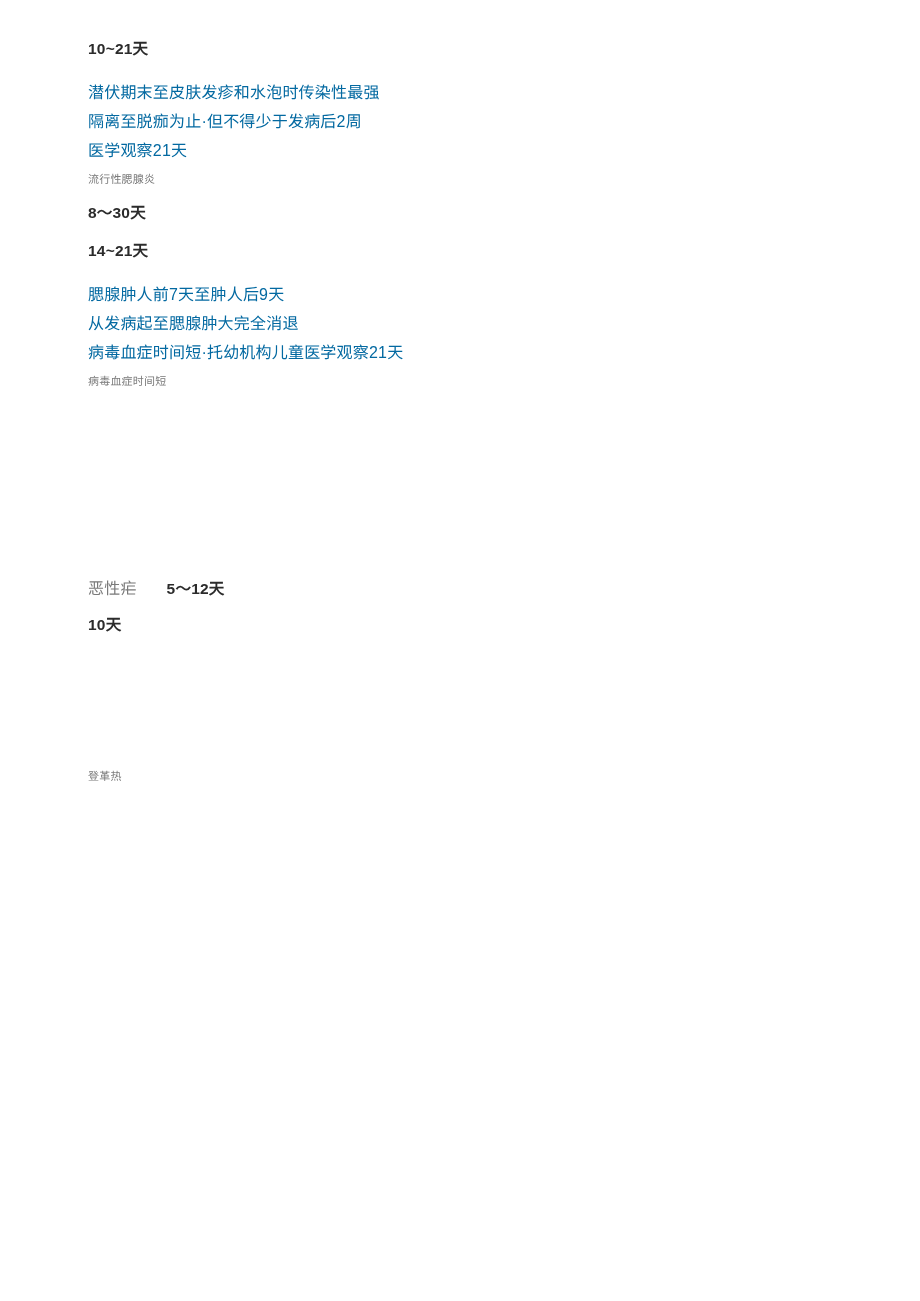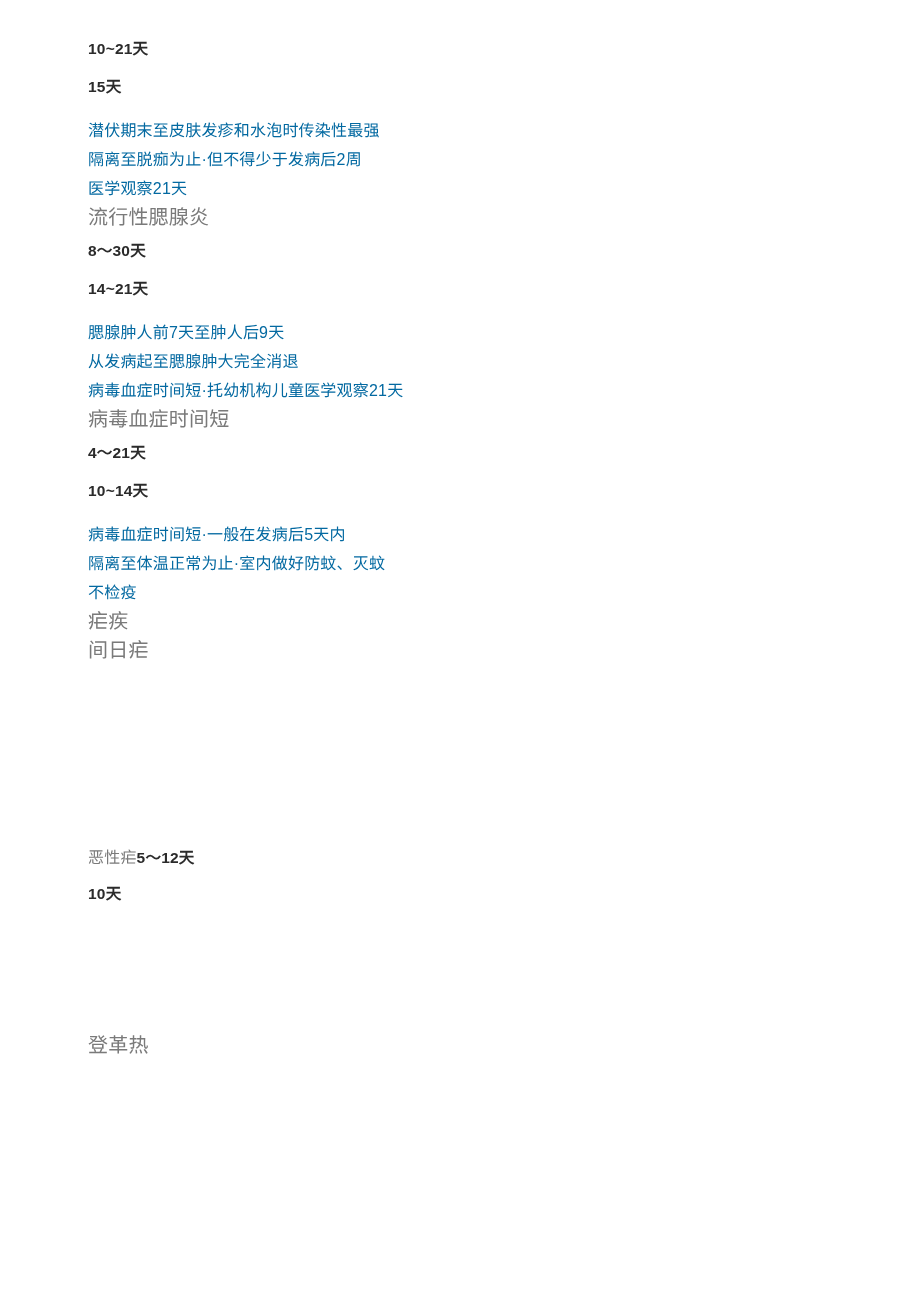--- a/index.html
+++ b/index.html
@@ -44,81 +44,71 @@
   .line-body {
     font-size: 16px;
     font-weight: normal;
     color: #0369a1;
     line-height: 29px;
     white-space: pre;
     letter-spacing: 0.2px;
   }
   
   .line-label {
-    font-size: 20px;
+    font-size: 11px;
     font-weight: normal;
     color: #7a7a7a;
     line-height: 29px;
     white-space: pre;
     letter-spacing: 0.2px;
   }
   
   .line-mixed {
     font-size: 16px;
     color: #7a7a7a;
     line-height: 34px;
     white-space: pre;
     letter-spacing: 0.2px;
   }
   .line-mixed .num {
     font-weight: bold;
     color: #2b2b2b;
     font-size: 15.5px;
+    margin-left: 30px;
   }
   
   .gap-sm { height: 10px; }
   .gap-md { height: 58px; }
   .gap-lg { height: 118px; }
 </style>
 </head>
 <body>
 
 <div class="page">
   <div class="content">
 
     <div class="block">
       <div class="line-strong">10~21天</div>
-      <div class="line-strong">15天</div>
       <div class="gap-sm"></div>
       <div class="line-body">潜伏期末至皮肤发疹和水泡时传染性最强</div>
       <div class="line-body">隔离至脱痂为止·但不得少于发病后2周</div>
       <div class="line-body">医学观察21天</div>
       <div class="line-label">流行性腮腺炎</div>
     </div>
 
     <div class="block">
       <div class="line-strong">8～30天</div>
       <div class="line-strong">14~21天</div>
       <div class="gap-sm"></div>
       <div class="line-body">腮腺肿人前7天至肿人后9天</div>
       <div class="line-body">从发病起至腮腺肿大完全消退</div>
       <div class="line-body">病毒血症时间短·托幼机构儿童医学观察21天</div>
       <div class="line-label">病毒血症时间短</div>
     </div>
 
-    <div class="block">
-      <div class="line-strong">4～21天</div>
-      <div class="line-strong">10~14天</div>
-      <div class="gap-sm"></div>
-      <div class="line-body">病毒血症时间短·一般在发病后5天内</div>
-      <div class="line-body">隔离至体温正常为止·室内做好防蚊、灭蚊</div>
-      <div class="line-body">不检疫</div>
-      <div class="line-label">疟疾</div>
-      <div class="line-label">间日疟</div>
-    </div>
 
 
     <div class="gap-md"></div>
 
 
     <div class="gap-lg"></div>
 
     <div class="block">
       <div class="line-mixed"><span>恶性疟</span><span class="num">5～12天</span></div>
       <div class="line-strong">10天</div>

